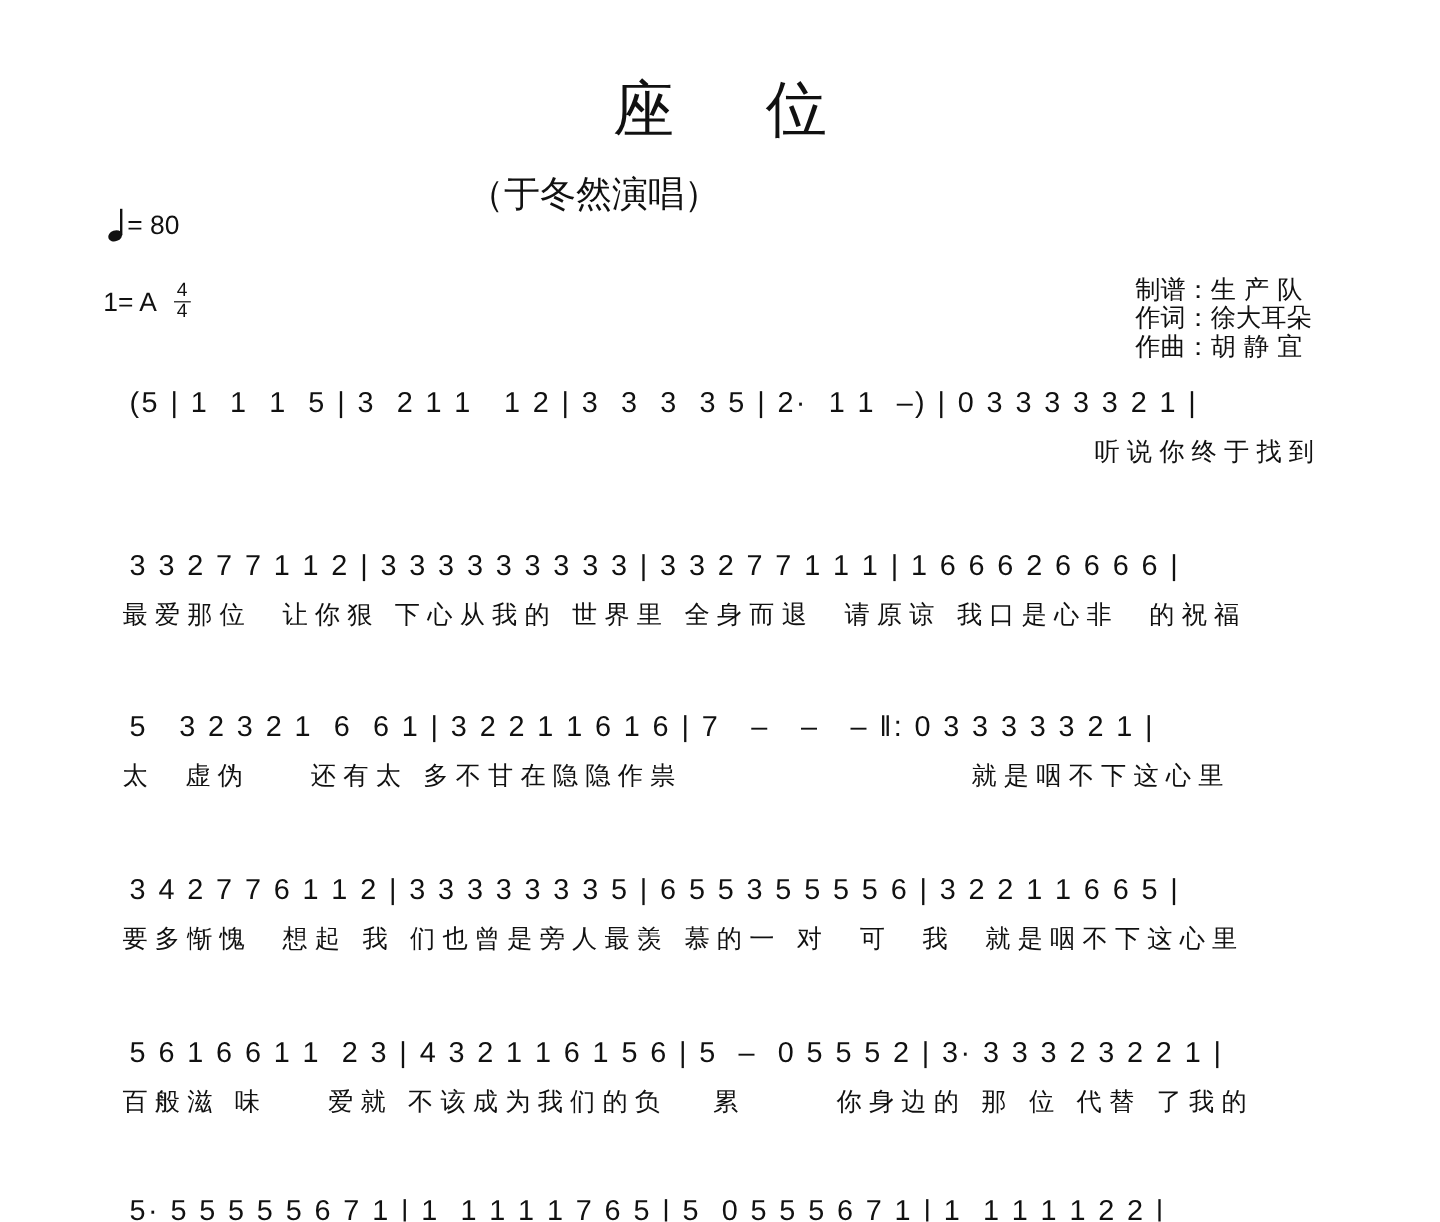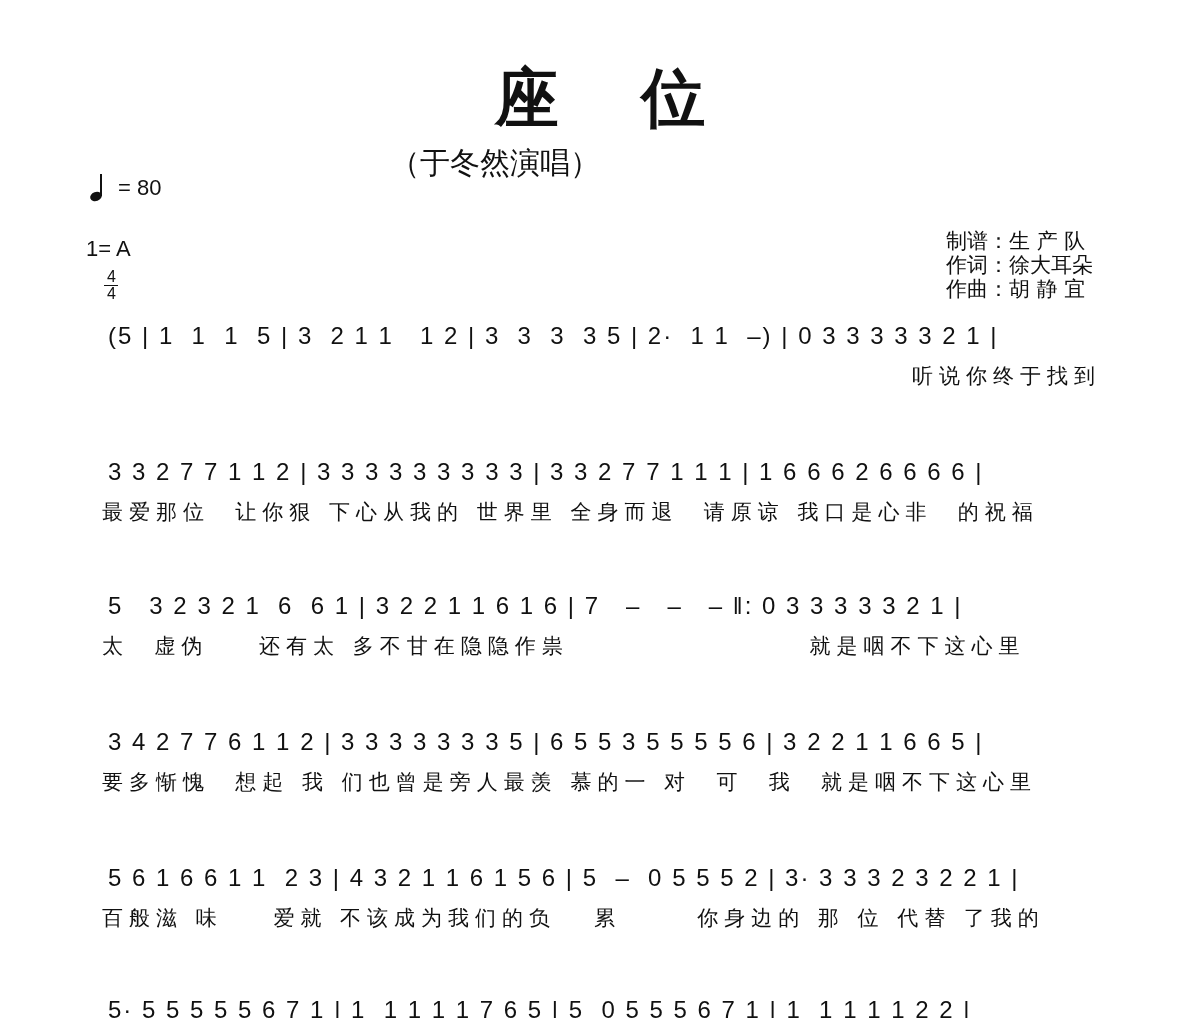--- a/index.html
+++ b/index.html
@@ -1,23 +1,23 @@
 <!DOCTYPE html>
 <html><head>
 <meta charset="utf-8">
 <style>
   html, body { margin: 0; padding: 0; background: #ffffff; }
   body { width: 1200px; height: 1018px; position: relative; overflow: hidden; color: #111; font-family: "DejaVu Sans", "Liberation Sans", sans-serif; }
-  .title { position: absolute; left: 0; width: 1200px; top: 66px; text-align: center; font-size: 64px; font-weight: bold; letter-spacing: 30px; line-height: 1; padding-left: 30px; box-sizing: border-box; }
+  .title { position: absolute; left: 0; width: 1200px; top: 66px; text-align: center; font-size: 51px; font-weight: normal; letter-spacing: 30px; line-height: 1; padding-left: 30px; box-sizing: border-box; }
   .subtitle { position: absolute; left: 0; width: 990px; top: 148px; text-align: center; font-size: 30px; line-height: 1; }
-  .tempo { position: absolute; left: 88px; top: 174px; font-size: 22px; display: flex; align-items: center; gap: 12px; font-family: "Liberation Sans", sans-serif; }
+  .tempo { position: absolute; left: 88px; top: 174px; font-size: 22px; display: flex; align-items: center; font-family: "Liberation Sans", sans-serif; }
   .quarter-note { position: relative; width: 18px; height: 28px; }
   .quarter-note .stem { position: absolute; left: 12px; top: 0; width: 2px; height: 22px; background: #111; }
   .quarter-note .head { position: absolute; left: 2px; top: 18px; width: 12px; height: 9px; border-radius: 50%; background: #111; transform: rotate(-20deg); }
-  .key { position: absolute; left: 86px; top: 236px; font-size: 22px; display: flex; align-items: center; gap: 8px; font-family: "Liberation Sans", sans-serif; flex-direction: column; }
+  .key { position: absolute; left: 86px; top: 236px; font-size: 22px; display: flex; align-items: center; gap: 8px; font-family: "Liberation Sans", sans-serif; }
   .timesig { display: inline-flex; flex-direction: column; align-items: center; font-size: 16px; line-height: 14px; margin-left: 6px; }
   .timesig .line { width: 14px; height: 1px; background: #111; margin: 1px 0; }
   .credits { position: absolute; left: 946px; top: 198px; font-size: 21px; line-height: 24px; margin-top: 31px; }
   .credits div { white-space: pre; }
   .row { position: absolute; left: 96px; width: 1030px; }
   .notes { position: absolute; left: 0; top: 0; height: 40px; width: 1030px; font-family: "Liberation Sans", sans-serif; font-size: 24px; white-space: pre; letter-spacing: 2px; margin-left: 12px; }
   .lyrics { position: absolute; top: 40px; height: 30px; font-size: 21px; white-space: pre; letter-spacing: 6px; }
 </style>
 </head>
 <body>

